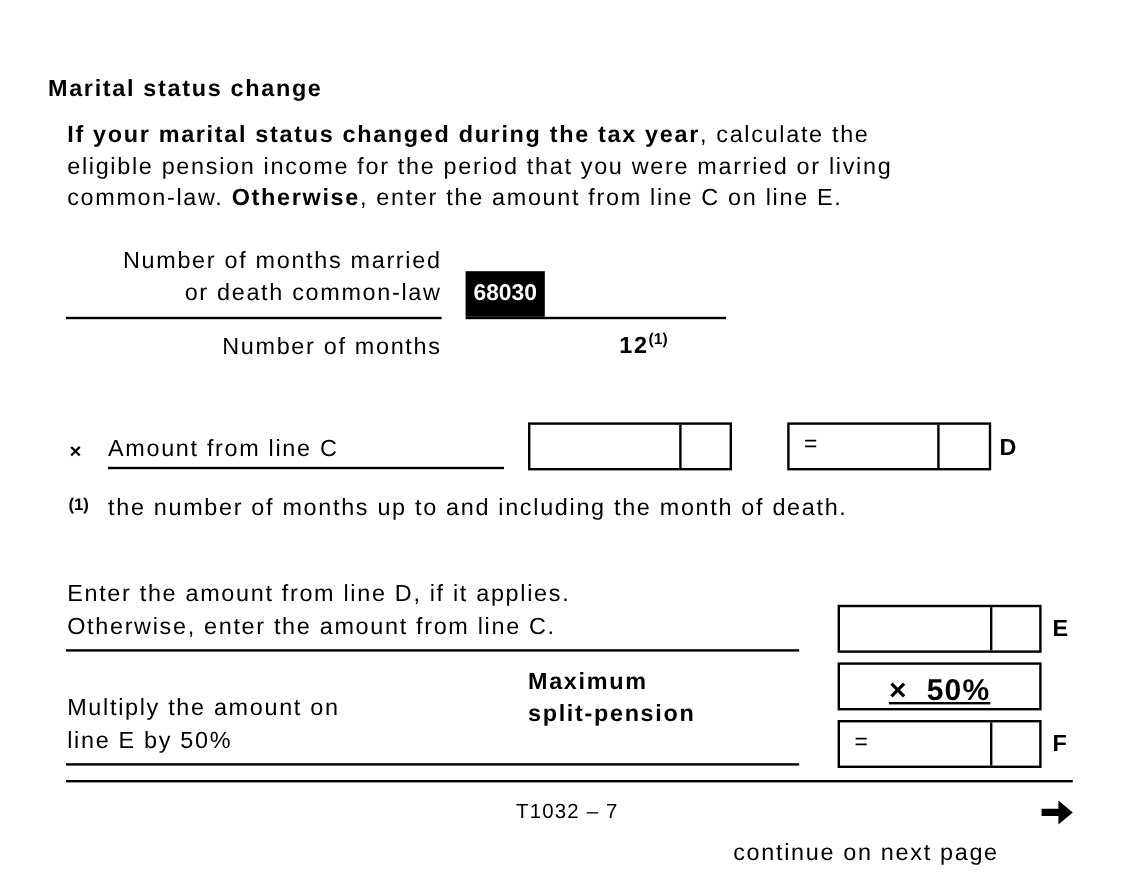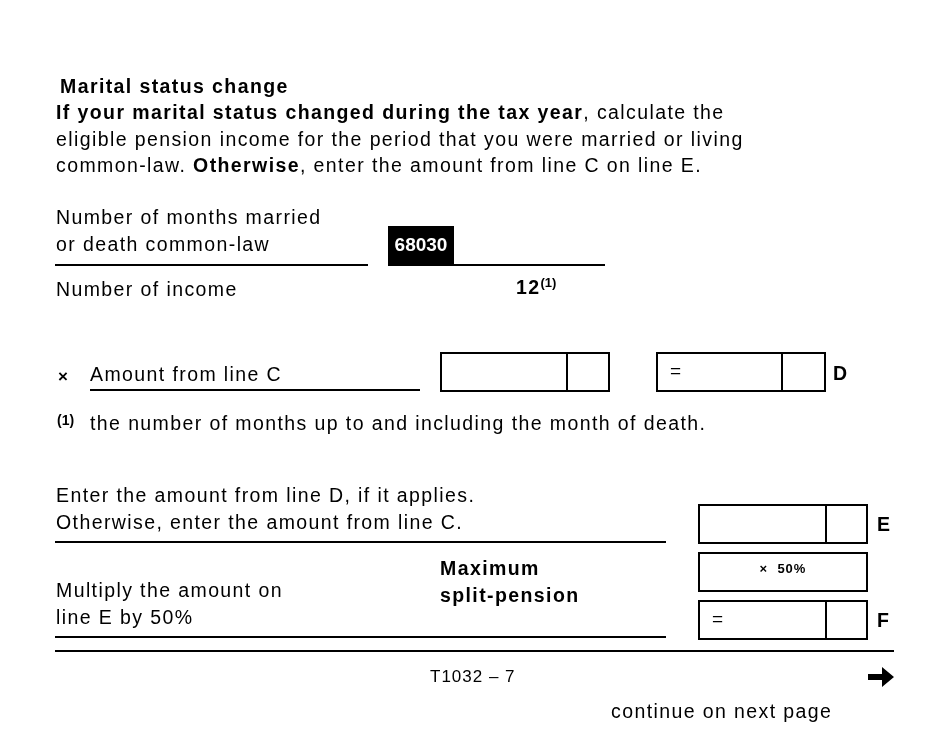--- a/index.html
+++ b/index.html
@@ -5,31 +5,31 @@
   html, body { margin: 0; padding: 0; background: #ffffff; }
   body { width: 950px; height: 733px; position: relative; overflow: hidden;
          font-family: "Liberation Sans", sans-serif; color: #000; }
   .abs { position: absolute; }
   .txt { font-size: 19.5px; letter-spacing: 1.4px; line-height: 26.5px; white-space: nowrap; }
   .b { font-weight: bold; }
   .hline { position: absolute; height: 2px; background: #000; }
   .box { position: absolute; border: 2px solid #000; box-sizing: border-box; background: #fff; }
   .box .div { position: absolute; top: 0; bottom: 0; width: 0; border-left: 2px solid #000; }
   .box .pre { position: absolute; left: 12px; top: 6px; font-size: 19px; }
-  .center { text-align: left; }
+  .center { text-align: right; }
   .right { }
   .code { background: #000; color: #fff; font-weight: bold; font-size: 19px; padding: 0 4px;
           letter-spacing: 0; line-height: 38px; height: 38px; }
   sup { font-size: 13px; font-weight: bold; vertical-align: 7px; letter-spacing: 0; }
   .sup-note { font-size: 14px; font-weight: bold; letter-spacing: 0; }
 </style>
 </head>
 <body>
 
-<div class="abs txt b" style="left:60px; top:61px;margin-top:12px;">Marital status change</div>
+<div class="abs txt b" style="left:40px; top:61px;">Marital status change</div>
 
 <div class="abs txt" style="left:56px; top:99px;">
   <div>
     <span class="b">If your marital status changed during the tax year</span><span>, calculate the</span>
   </div>
   <div>eligible pension income for the period that you were married or living</div>
   <div>
     <span>common-law. </span><span class="b">Otherwise</span><span>, enter the amount from line C on line E.</span>
   </div>
 </div>
@@ -38,21 +38,21 @@
   <div>Number of months married</div>
   <div>or death common-law</div>
 </div>
 <div class="hline" style="left:55px; top:264px; width:313px;"></div>
 
 <div class="abs code" style="left:388px; top:226px; width:58px; text-align:center;">68030</div>
 <div class="abs" style="left:454px; top:226px; width:150px; height:38px; font-size:19px; line-height:38px;"></div>
 <div class="hline" style="left:388px; top:264px; width:217px;"></div>
 
 <div class="abs txt center" style="left:56px; top:276px; width:312px;">
-  <div>Number of income</div>
+  <div>Number of months</div>
 </div>
 <div class="abs txt b" style="left:516px; top:270px;">
   <span>12</span><sup>(1)</sup>
 </div>
 
 <div class="abs" style="left:58px; top:367px; font-size:17px; font-weight:bold;">×</div>
 <div class="abs txt" style="left:90px; top:361px;">Amount from line C</div>
 <div class="hline" style="left:90px; top:389px; width:330px;"></div>
 
 <div class="box" style="left:440px; top:352px; width:170px; height:40px;">
@@ -91,21 +91,21 @@
   <div>Multiply the amount on</div>
   <div>line E by 50%</div>
 </div>
 <div class="abs txt b right" style="left:440px; top:555px; width:220px;">
   <div>Maximum</div>
   <div>split-pension</div>
 </div>
 <div class="hline" style="left:55px; top:636px; width:611px;"></div>
 
 <div class="box" style="left:698px; top:552px; width:170px; height:40px;">
-  <span class="abs b" style="left:0; right:0; top:7px; text-align:center; font-size:13px; letter-spacing:1px; white-space:pre;">×  50%</span>
+  <span class="abs b" style="left:0; right:0; top:7px; text-align:center; font-size:25px; letter-spacing:1px; white-space:pre;text-decoration:underline;">×  50%</span>
 </div>
 
 <div class="box" style="left:698px; top:600px; width:170px; height:40px;">
   <span class="pre">=</span>
   <span class="abs" style="left:30px; top:8px; font-size:18px;"></span>
   <div class="div" style="left:125px;"></div>
   <span class="abs" style="left:132px; top:8px; font-size:18px;"></span>
 </div>
 <div class="abs txt b" style="left:877px; top:607px; letter-spacing:0;">F</div>
 

